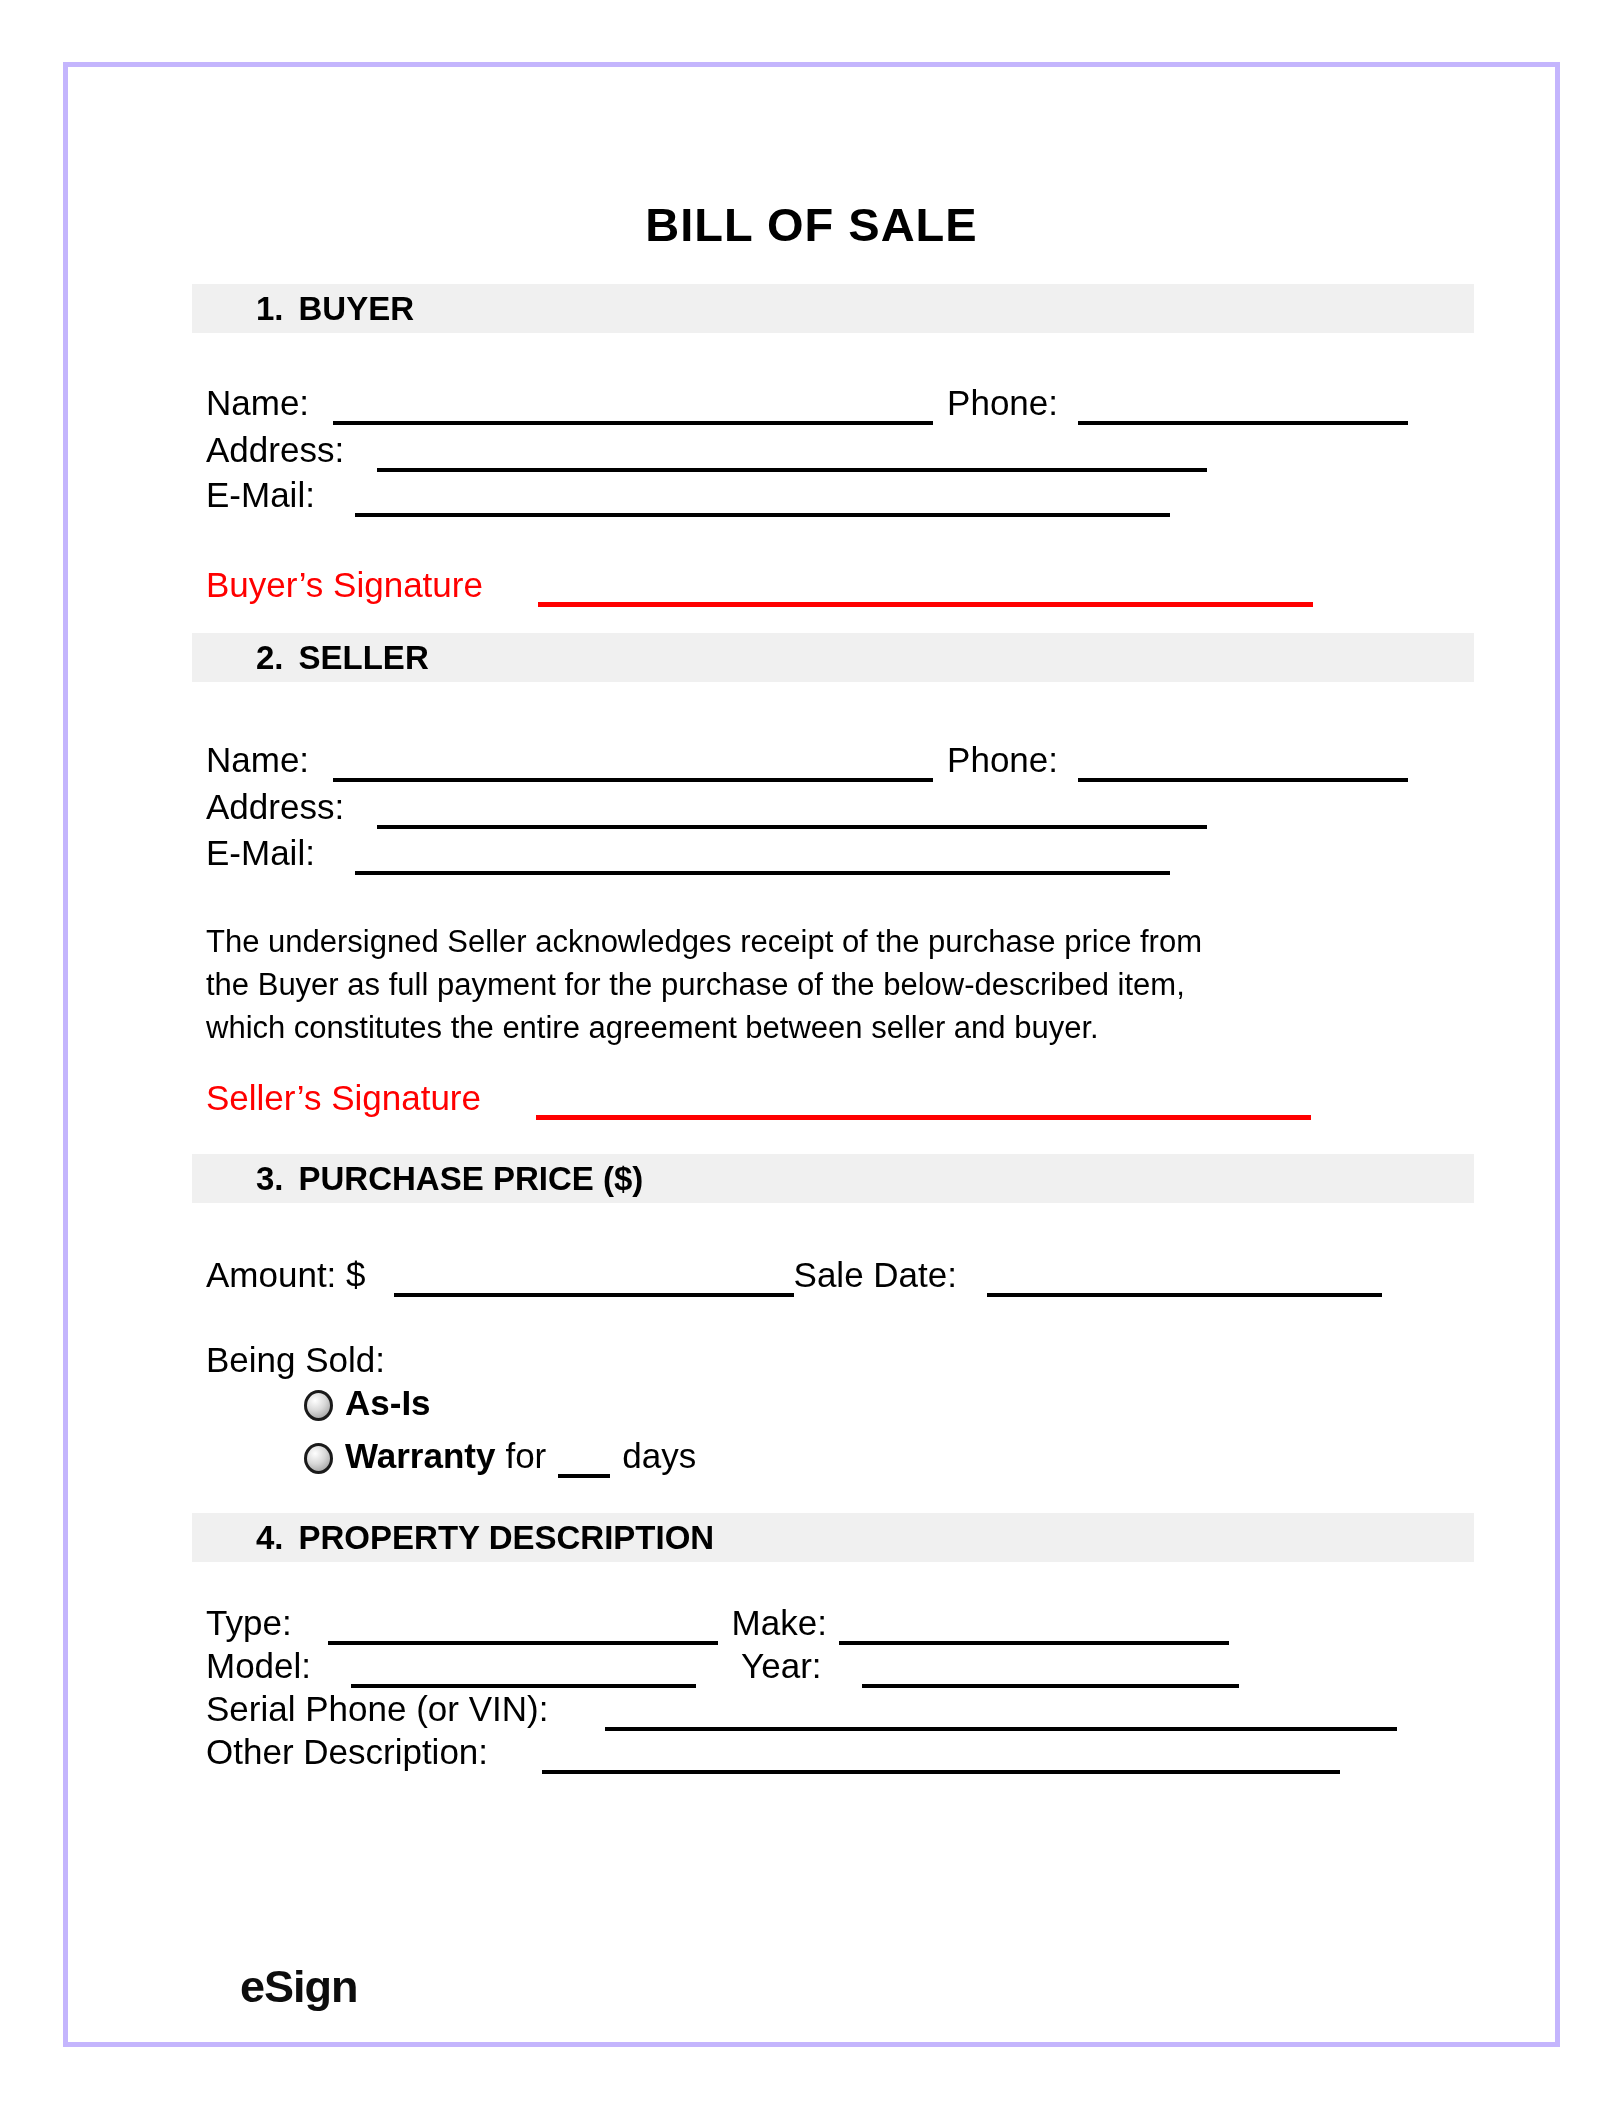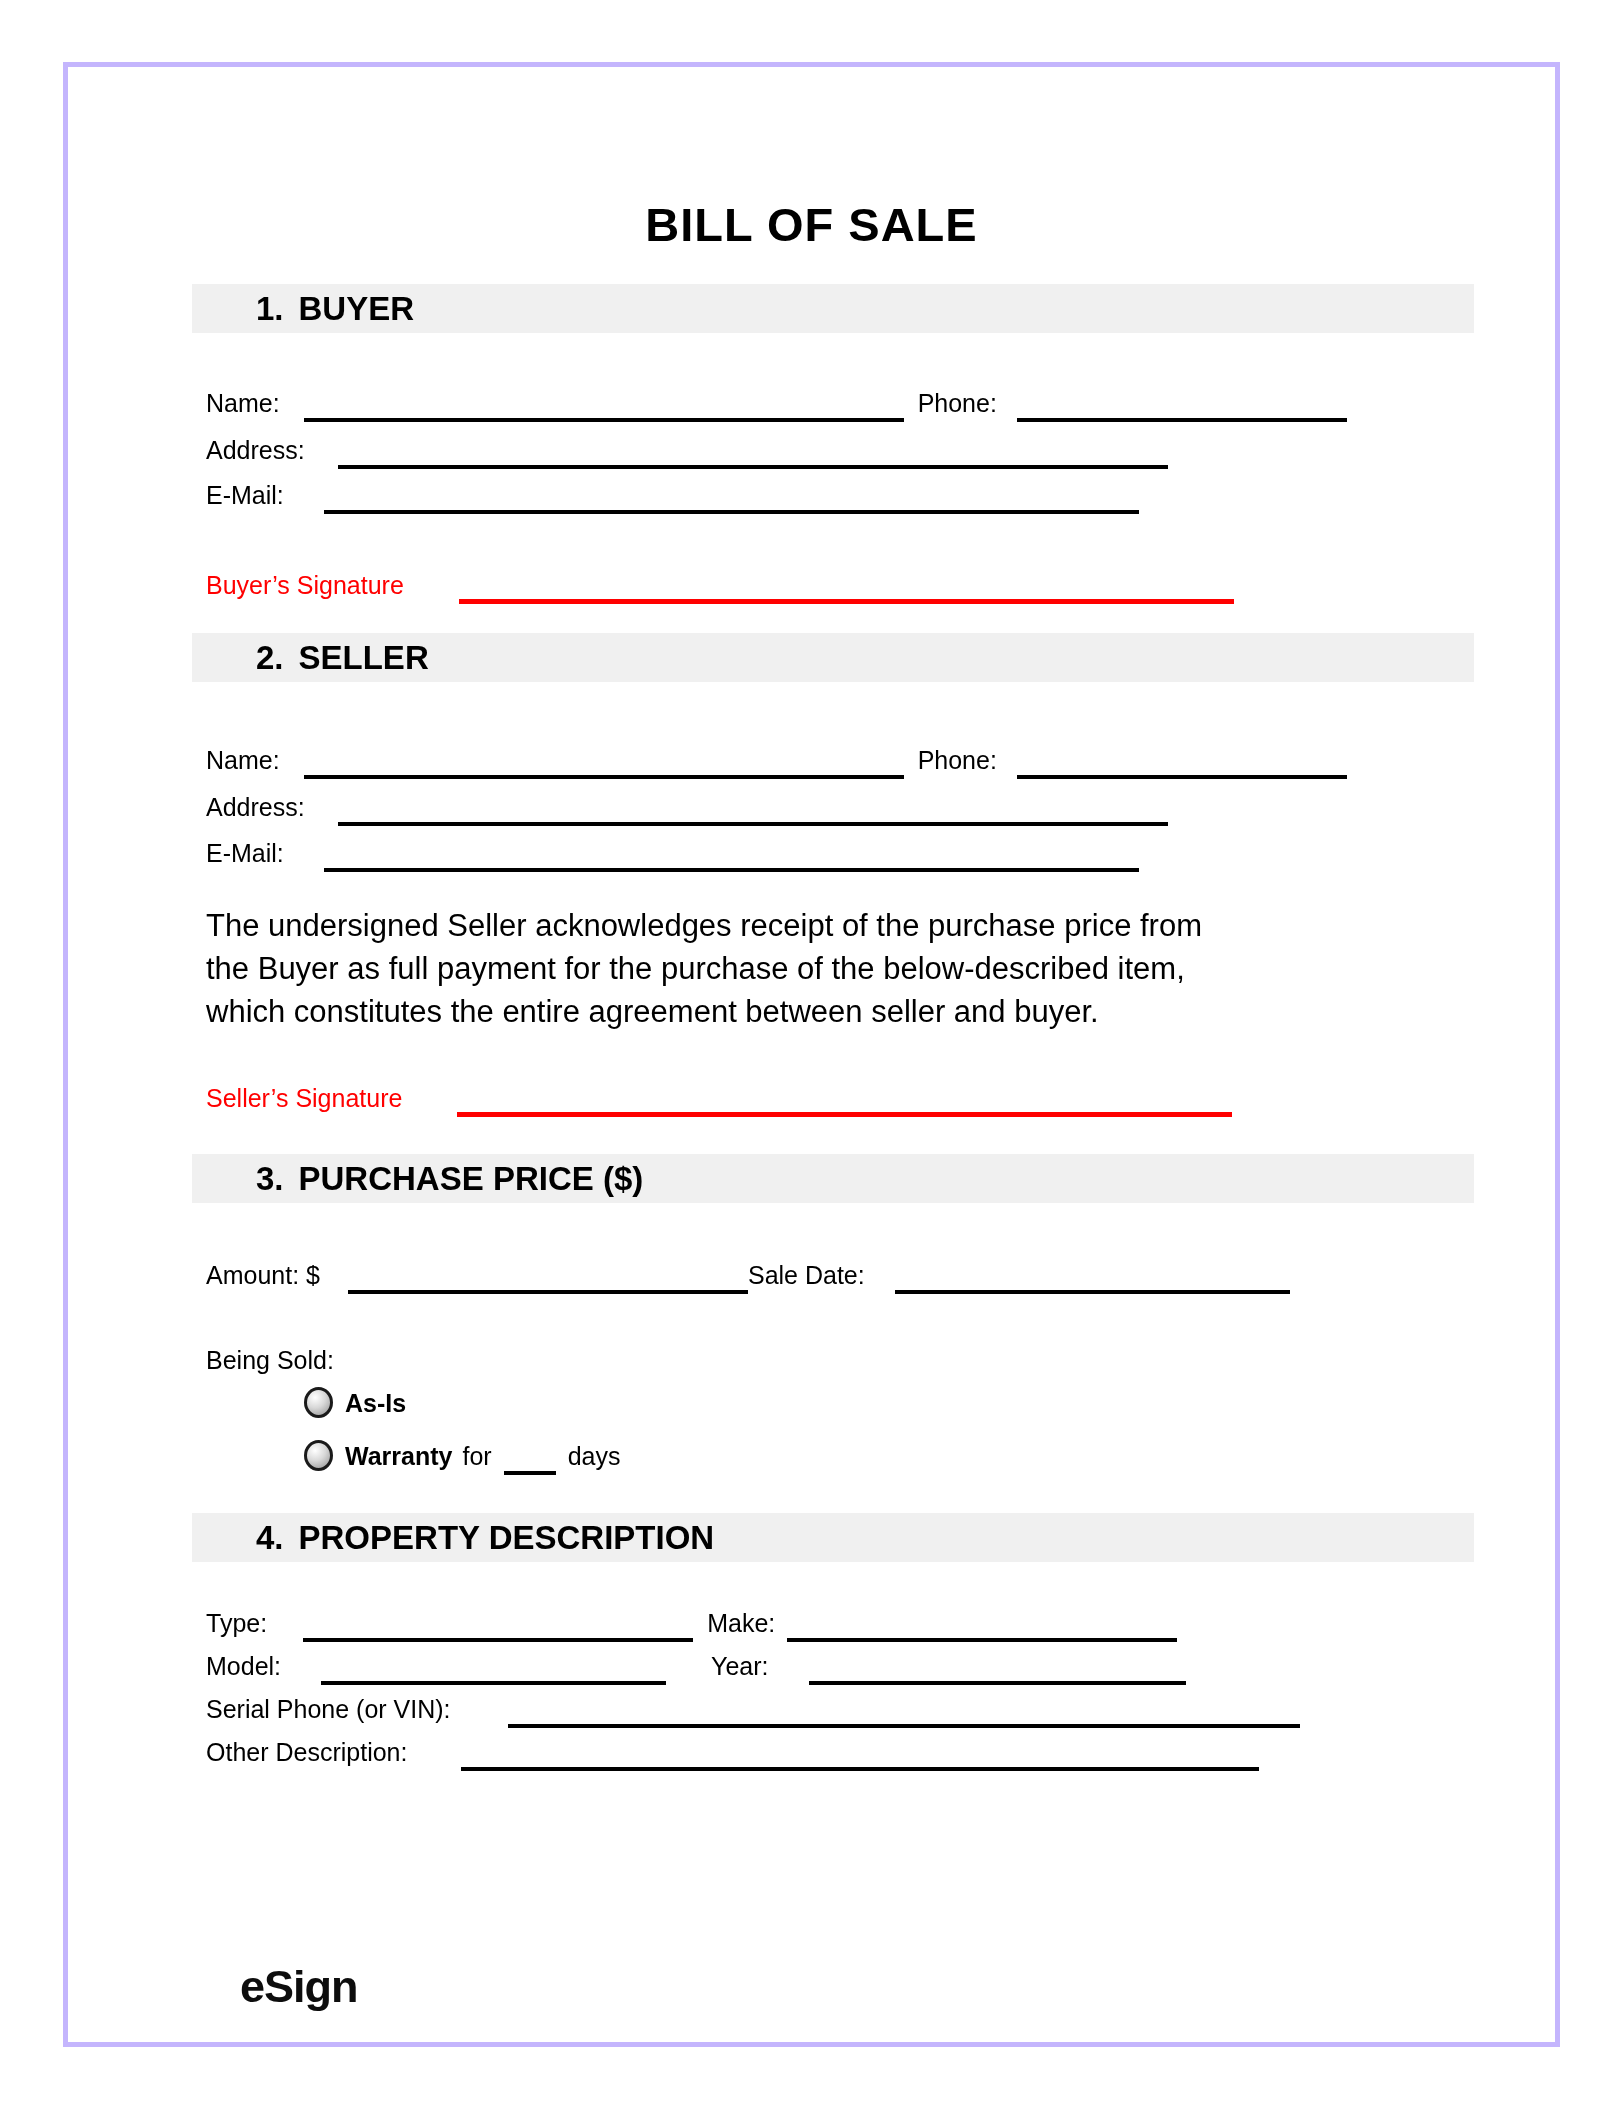--- a/index.html
+++ b/index.html
@@ -16,29 +16,29 @@
     position:absolute;top:130px;left:0;width:100%;text-align:center;
     font-size:47px;font-weight:bold;letter-spacing:1px;
   }
   .secbar{
     position:absolute;left:124px;width:1282px;height:49px;background:#f0f0f0;
     font-size:33px;font-weight:bold;line-height:49px;
     padding-left:64px;box-sizing:border-box;white-space:nowrap;
   }
   .sec-num{margin-right:15px;}
   .row{
-    position:absolute;left:138px;white-space:nowrap;font-size:25px;line-height:38px;
+    position:absolute;left:138px;white-space:nowrap;font-size:35px;line-height:38px;
   }
   .blank{
     display:inline-block;height:28px;border-bottom:4px solid #000;vertical-align:-10px;
   }
   .blank.red{border-bottom:5px solid #ff0000;}
   .sig{color:#ff0000;}
   .para{
-    position:absolute;left:138px;font-size:31px;line-height:43px;white-space:nowrap;
+    position:absolute;left:138px;font-size:31px;line-height:43px;white-space:nowrap;margin-top:16px;
   }
   .b{font-weight:bold;}
   .radio{
     display:inline-block;width:23px;height:25px;border:3px solid #1a1a1a;border-radius:50%;
     background:radial-gradient(circle at 35% 30%, #ffffff 0%, #d8d8d8 45%, #8f8f8f 100%);
     vertical-align:-6px;
   }
   .brand{
     position:absolute;left:172px;top:1894px;font-size:45px;font-weight:bold;
     letter-spacing:-1px;color:#0d0d0d;

